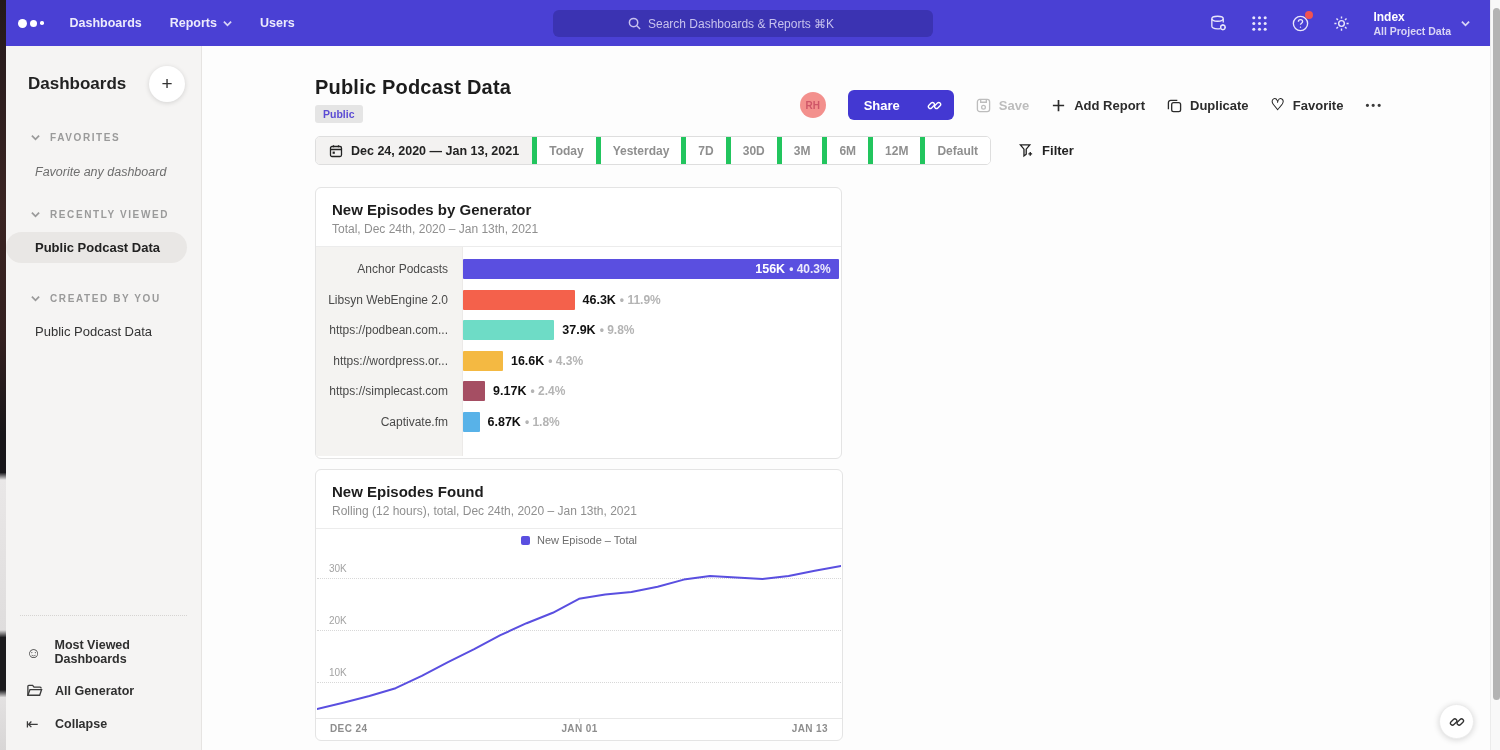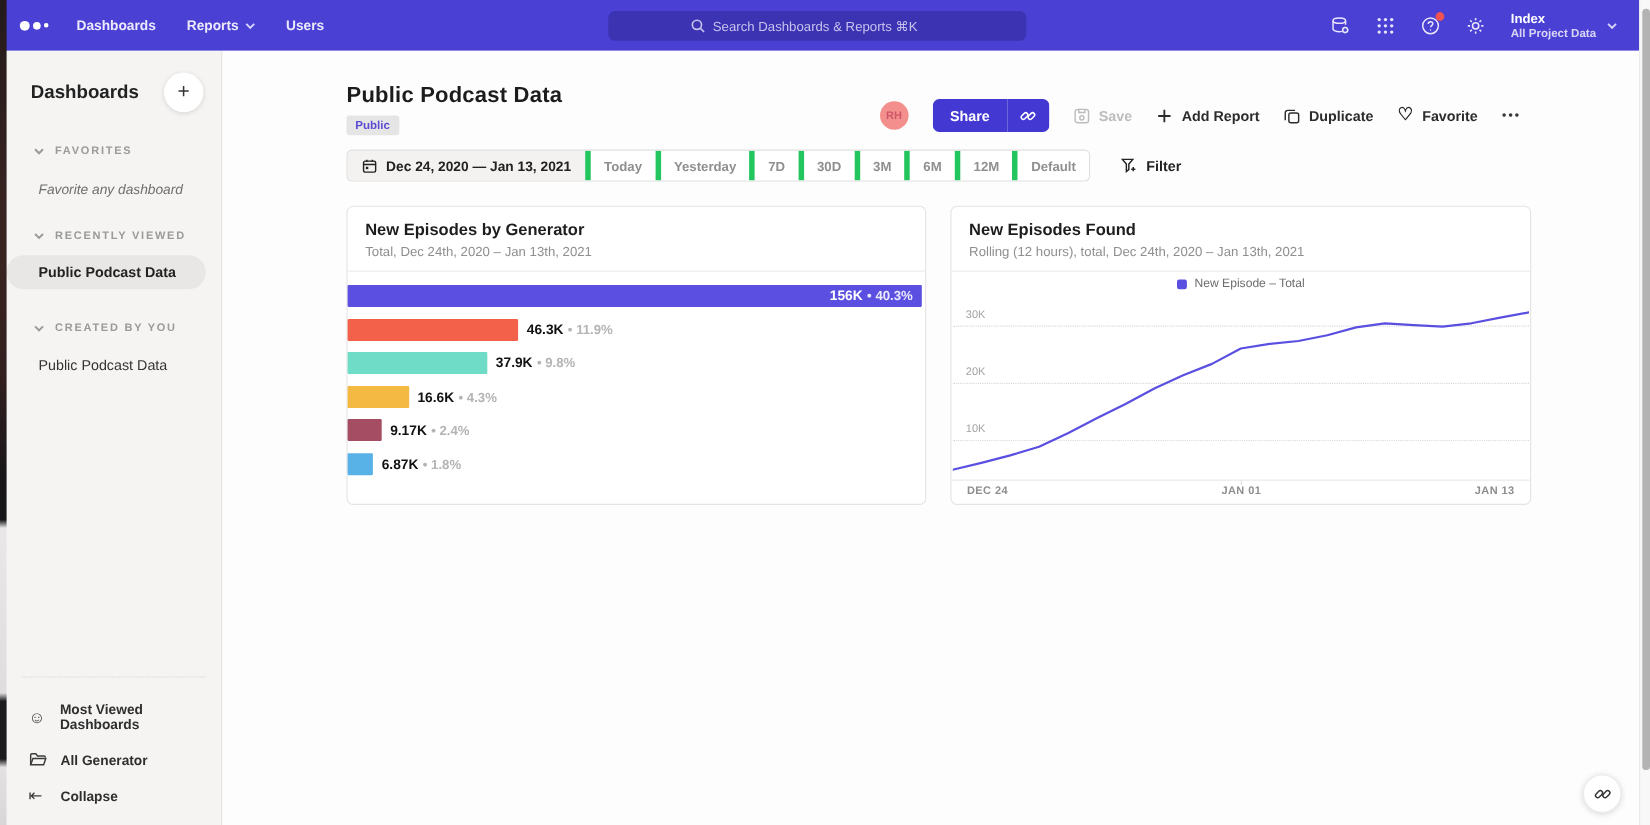--- a/index.html
+++ b/index.html
@@ -71,21 +71,21 @@
   
   .datebar { position:absolute; left:113px; top:90px; display:flex; align-items:center; gap:28px; }
   .range-group { display:flex; border:1px solid #dedede; border-radius:5px; overflow:hidden; background:#fff; height:29px; }
   .range-seg { display:flex; align-items:center; gap:8px; background:#f3f2f1; padding:0 13px; font-size:12.5px; font-weight:700; color:#222; cursor:pointer; }
   .range-seg svg { width:14px; height:14px; }
   .preset { display:flex; align-items:center; padding:0 12px; font-size:12px; font-weight:600; color:#8f8f8f; border-left:5px solid #22c55e; cursor:pointer; background:#fff; }
   .filter-btn { display:flex; align-items:center; gap:8px; font-size:13px; font-weight:700; color:#222; cursor:pointer; background:none; border:none; font-family:"Liberation Sans",sans-serif; }
   .filter-btn svg { width:15px; height:15px; }
 
   
-  .cards { position:absolute; left:113px; top:141px; display:flex; gap:22px; }
+  .cards { position:absolute; left:113px; top:141px; display:flex; gap:10px;flex-direction:column; }
   .card { background:#fff; border:1px solid #e4e4e4; border-radius:6px; height:272px; }
   .card-1 { width:527px; }
   .card-2 { width:528px; }
   .card-head { padding:13px 16px 10px 16px; border-bottom:1px solid #ececec; }
   .card-title { font-size:15px; font-weight:700; color:#1d1d1d; }
   .card-sub { font-size:12px; color:#8f8f8f; margin-top:4px; }
 
   
   .barchart { display:flex; height:209px; }
   .label-col { width:147px; background:#f4f3f1; border-right:1px solid #eceae8; padding-top:7px; }
@@ -335,20 +335,28 @@
   </div>
 
   <div class="cards">
 
     <div class="card card-1">
       <div class="card-head">
         <div class="card-title">New Episodes by Generator</div>
         <div class="card-sub">Total, Dec 24th, 2020 – Jan 13th, 2021</div>
       </div>
       <div class="barchart">
+        <div class="label-col">
+          <div class="bar-label">Anchor Podcasts</div>
+          <div class="bar-label">Libsyn WebEngine 2.0</div>
+          <div class="bar-label">https://podbean.com...</div>
+          <div class="bar-label">https://wordpress.or...</div>
+          <div class="bar-label">https://simplecast.com</div>
+          <div class="bar-label">Captivate.fm</div>
+        </div>
         <div class="bars-col">
           <div class="bar-row inside">
             <div class="bar" style="width: 99.4%; background: rgb(90, 79, 224);">
               <span class="bar-inside">
                   <b>156K</b>
                   <span class="pct">• 40.3%</span>
                 </span>
             </div>
 
           </div>

